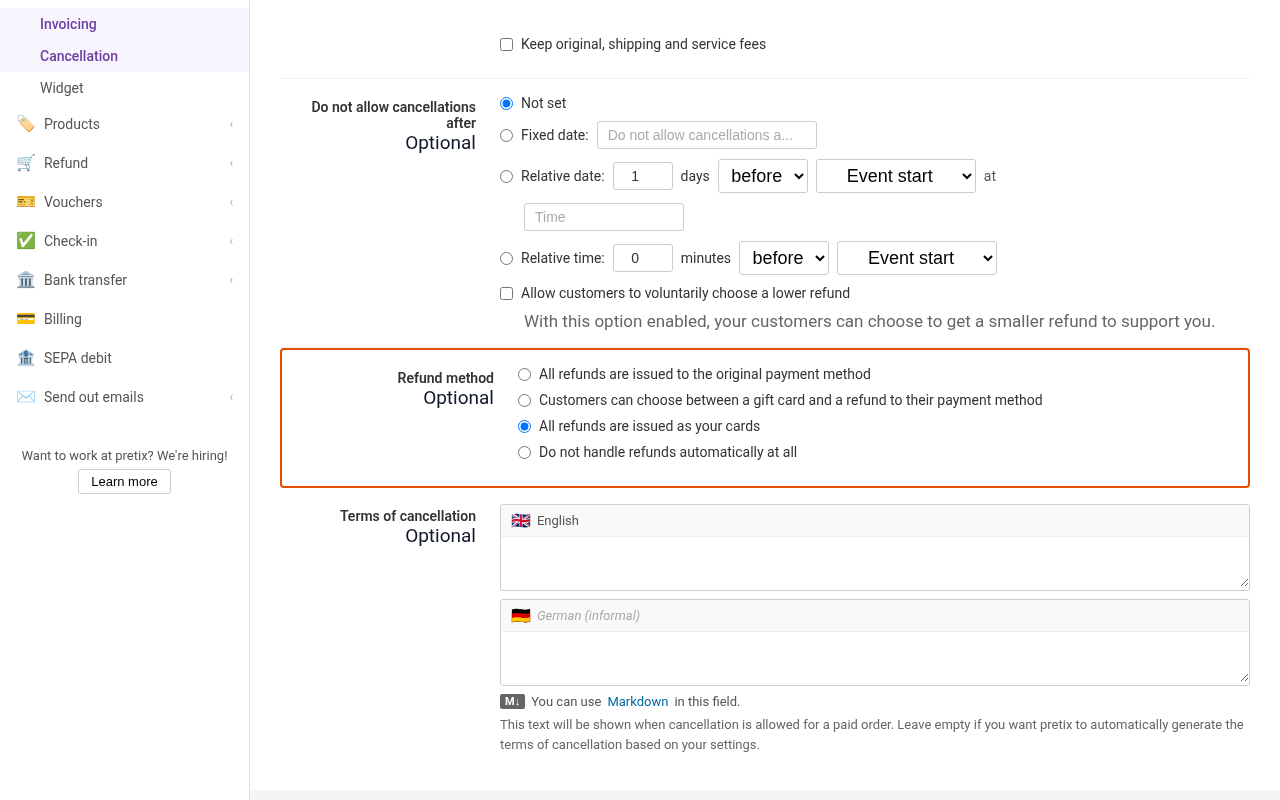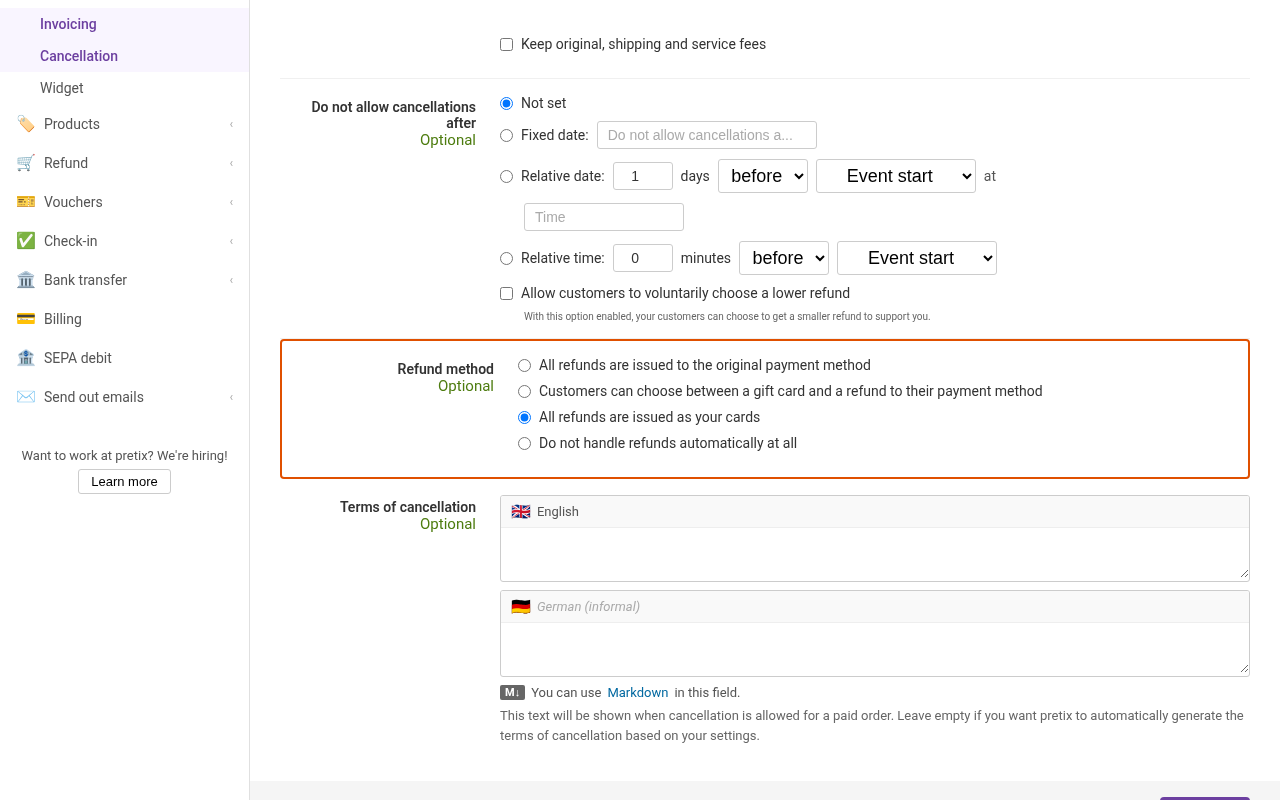--- a/index.html
+++ b/index.html
@@ -80,22 +80,22 @@
       text-align: right;
       padding-right: 24px;
       padding-top: 4px;
     }
     .form-label .label-main {
       font-weight: 600;
       font-size: 14px;
       color: #333;
     }
     .form-label .label-optional {
-      font-size: 15px;
-      color: #4d7c0f;
+      font-size: 19px;
+      color: #0f172a;
       display: block;
     }
 
     .form-control {
       flex: 1;
     }
 
     
     .checkbox-row {
       display: flex;
@@ -159,21 +159,21 @@
     }
 
     .refund-inner {
       display: flex;
       align-items: flex-start;
     }
 
     
     .help-text {
       color: #666;
-      font-size: 10px;
+      font-size: 17px;
       margin-top: 4px;
       margin-left: 24px;
     }
 
     
     .lang-textarea-wrap {
       border: 1px solid #ccc;
       border-radius: 3px;
       margin-bottom: 8px;
       overflow: hidden;

